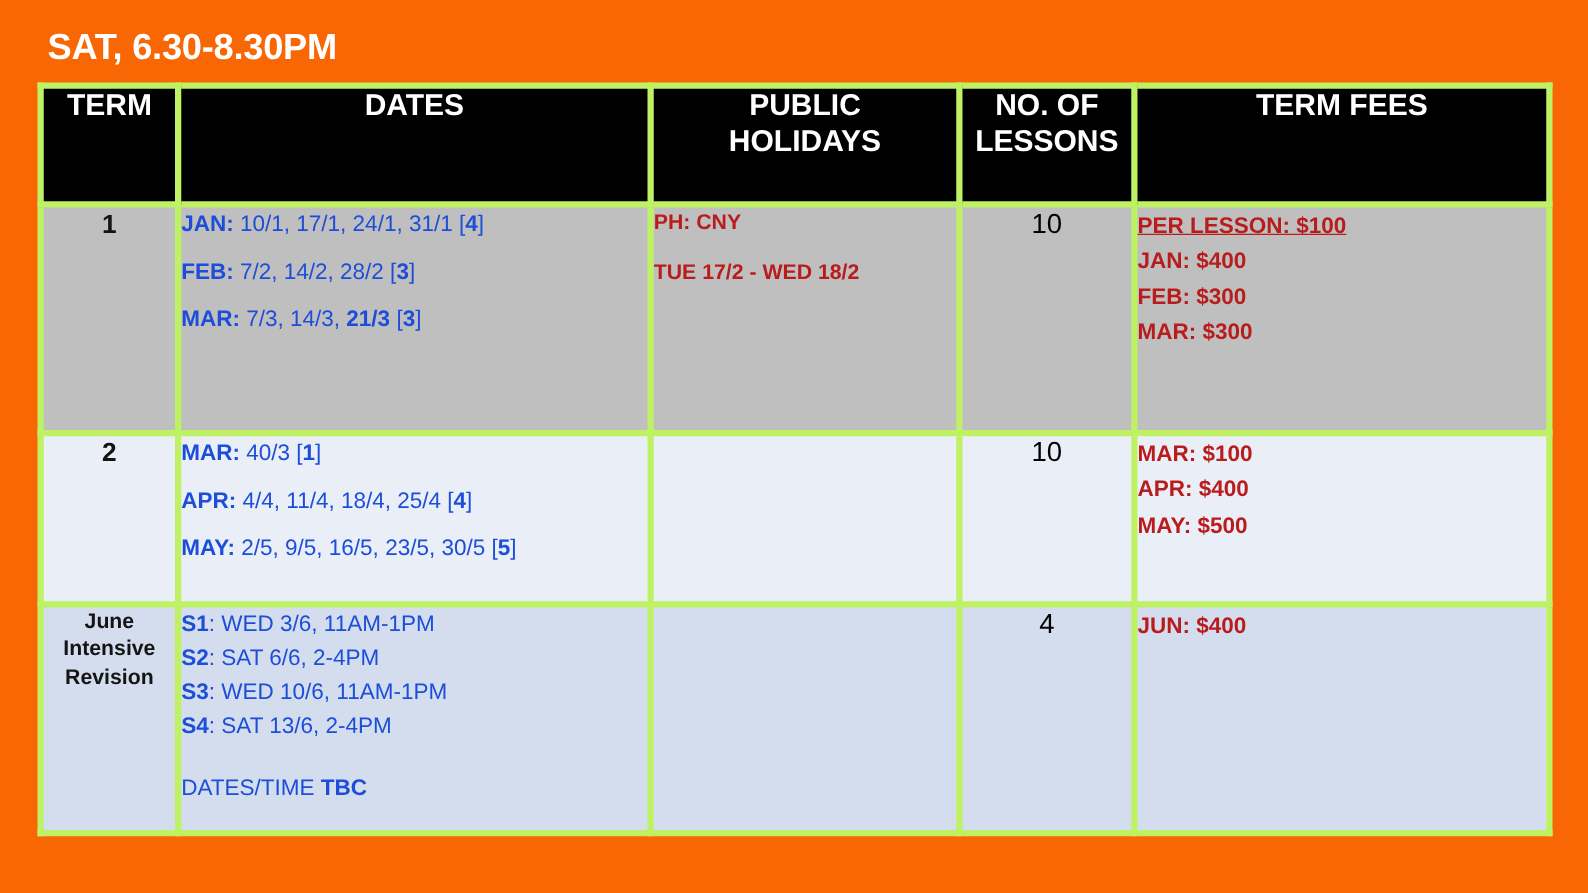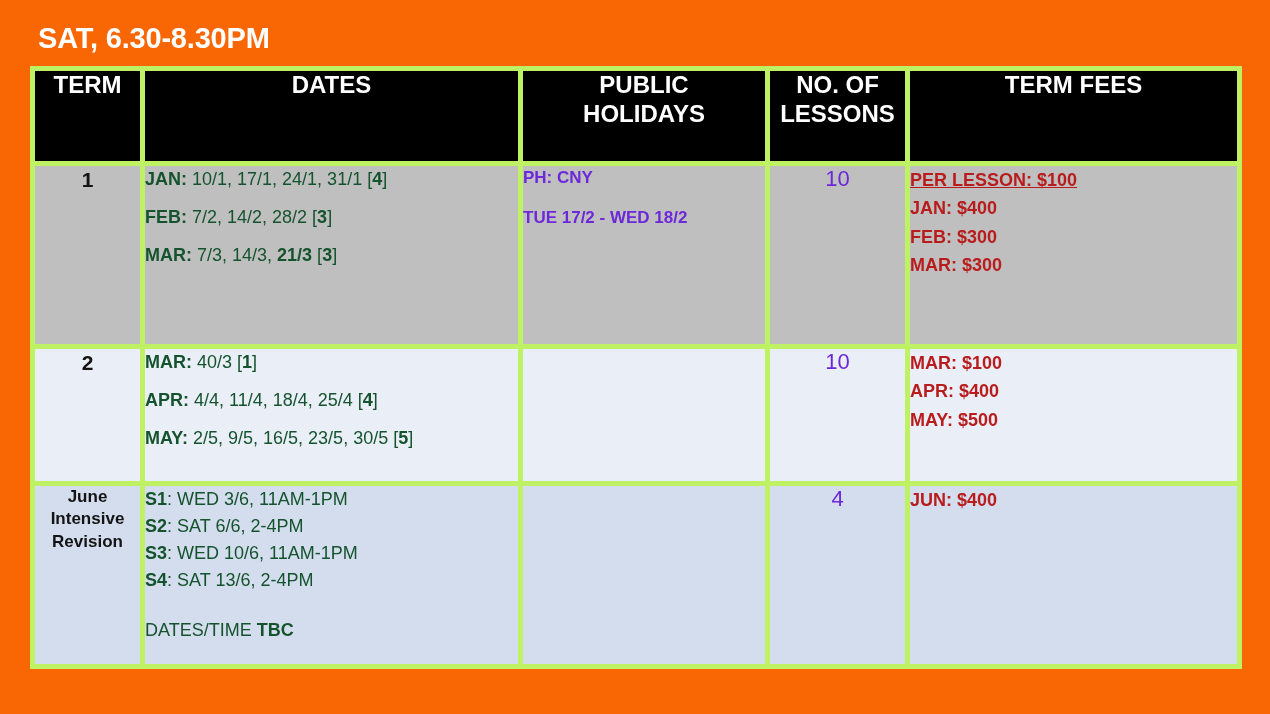--- a/index.html
+++ b/index.html
@@ -83,41 +83,41 @@
     line-height: 1.32;
   }
   td.cell-term.small {
     font-size: 17px;
     padding-top: 14px;
   }
 
   td.cell-dates {
     padding: 12px 0 0 12px;
     font-size: 18px;
-    color: #14532d;
+    color: #1d4ed8;
     line-height: 1.45;
   }
   td.cell-dates .dline { margin-bottom: 12px; white-space: nowrap; }
   td.cell-dates .dline.tight { margin-bottom: 1px; }
   td.cell-dates .dline.spacer-before { margin-top: 24px; margin-bottom: 0; }
   td.cell-dates b { font-weight: bold; }
 
   td.cell-ph {
     padding: 13px 0 0 10px;
     font-size: 17px;
     font-weight: bold;
-    color: #6d28d9;
+    color: #b91c1c;
     line-height: 1.4;
   }
   td.cell-ph .phline { margin-bottom: 16px; white-space: nowrap; }
 
   td.cell-lessons {
     text-align: center;
     font-size: 22px;
-    color: #6d28d9;
+    color: #000000;
     padding-top: 12px;
   }
 
   td.cell-fees {
     padding: 10px 0 0 9px;
     font-size: 18px;
     font-weight: bold;
     color: #b91c1c;
     line-height: 1.57;
   }

